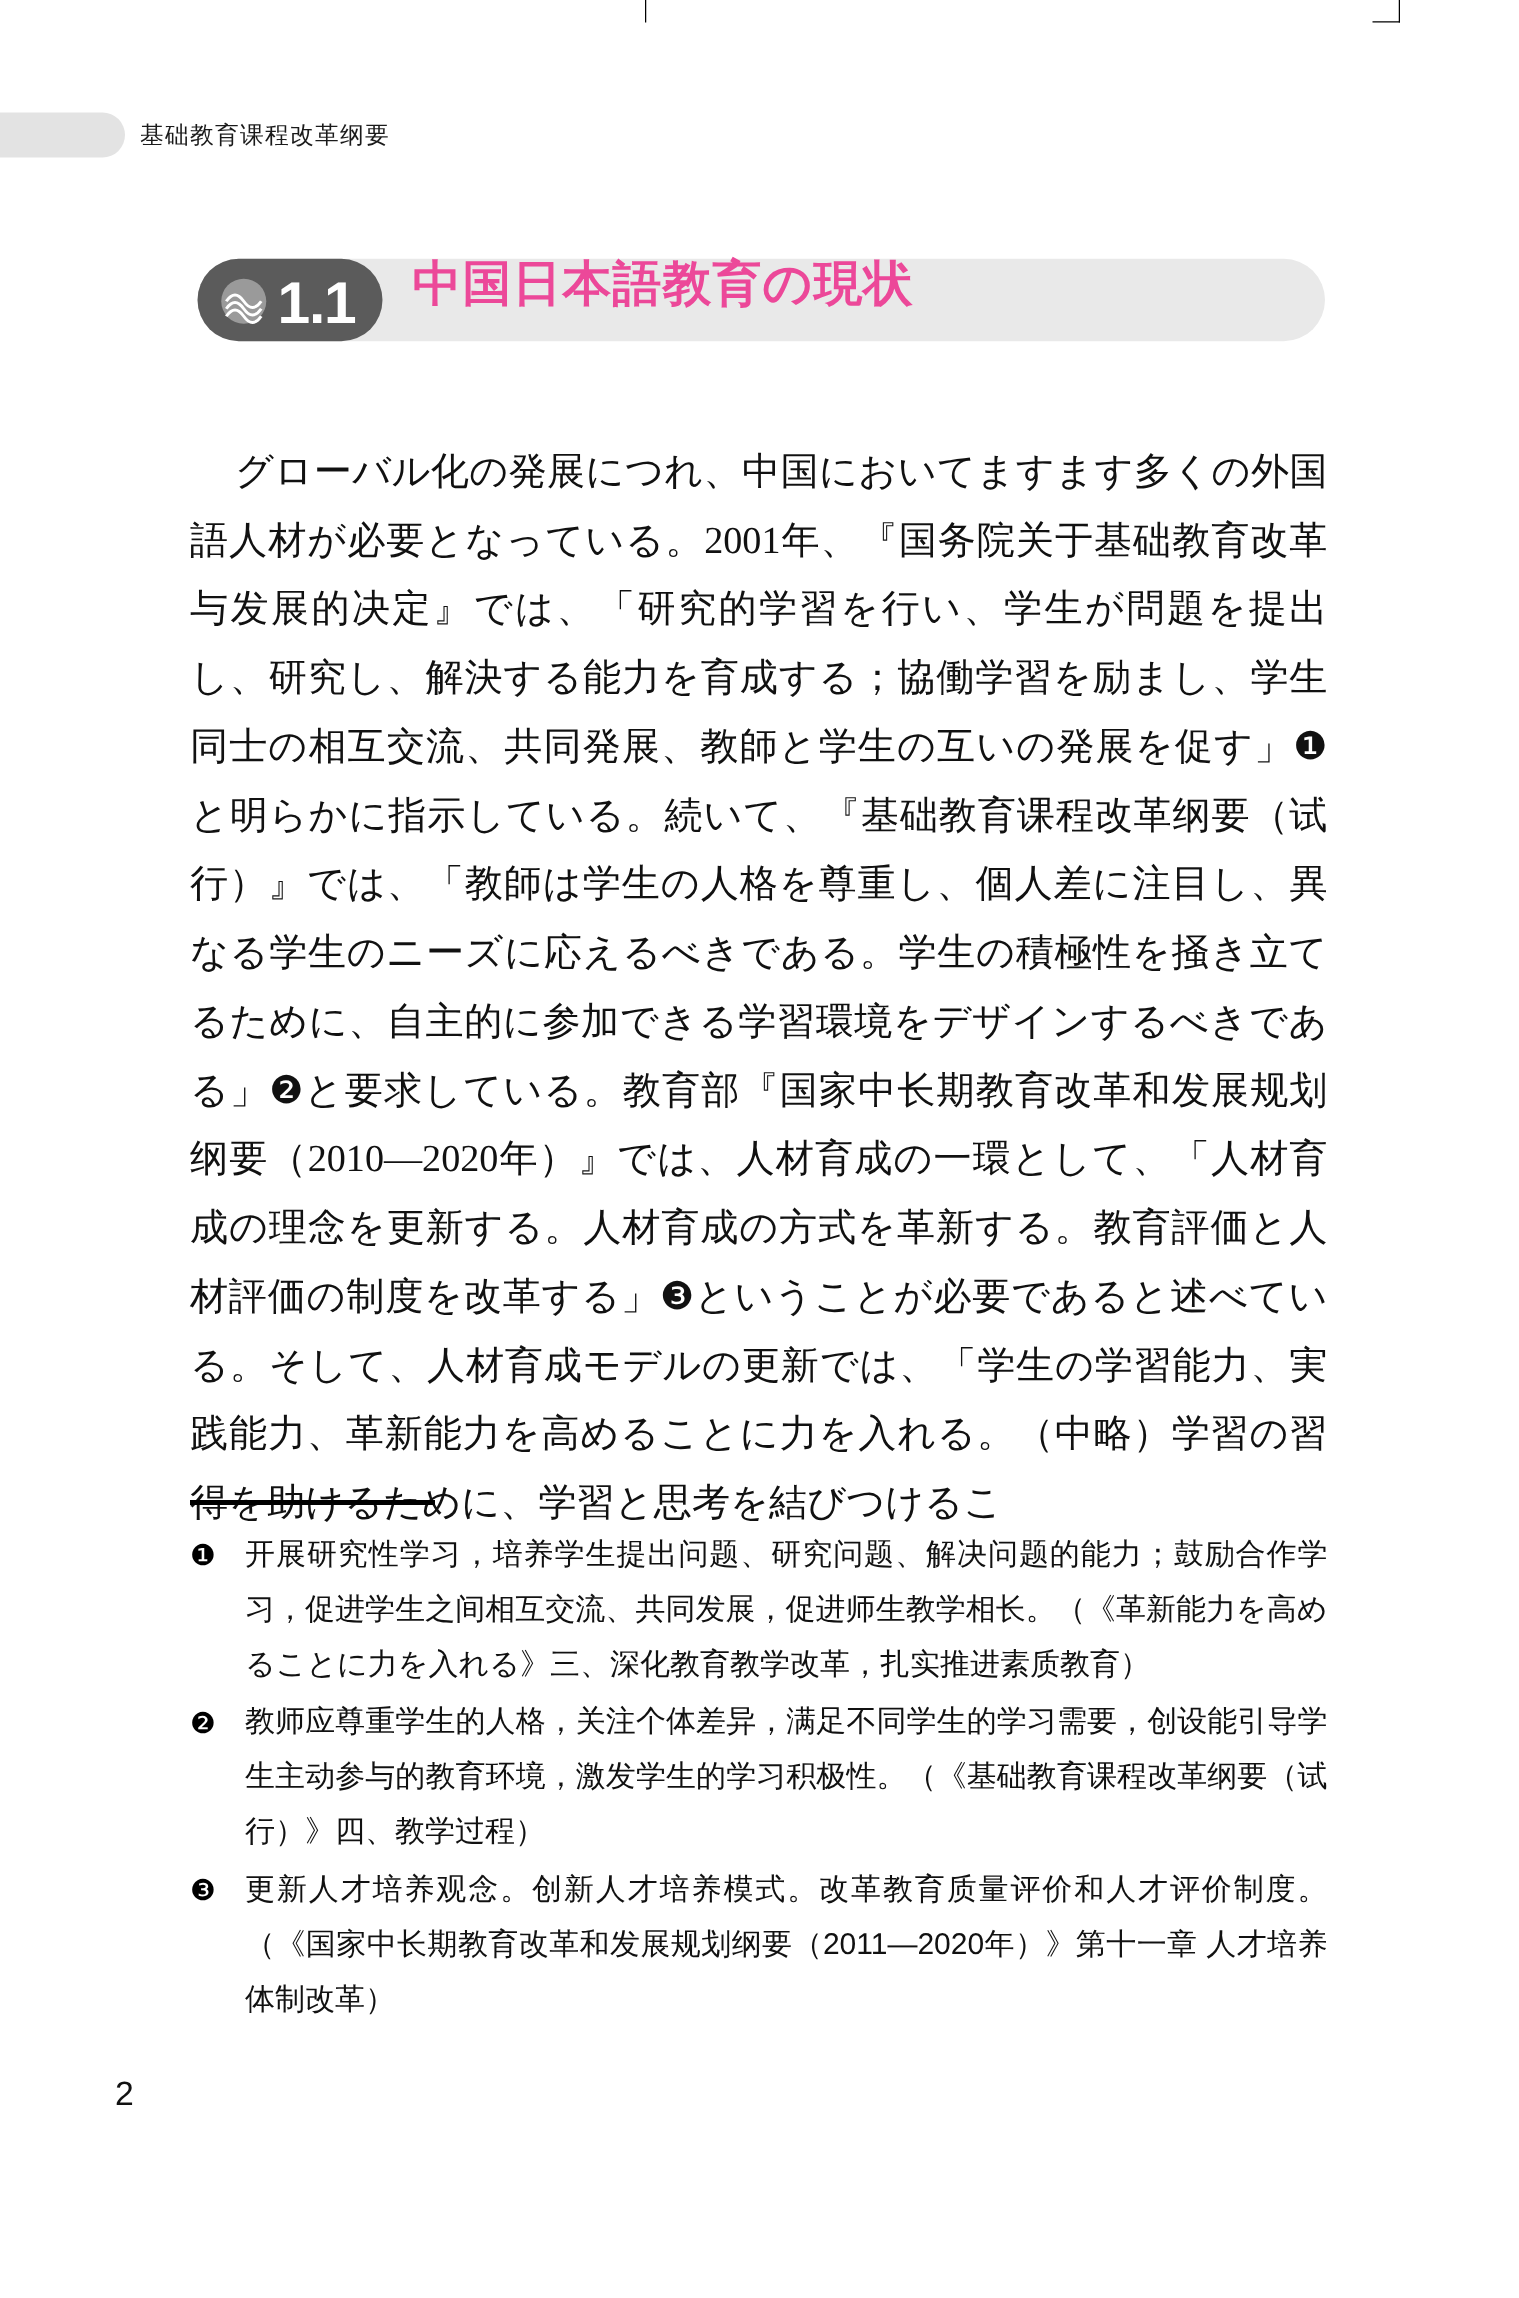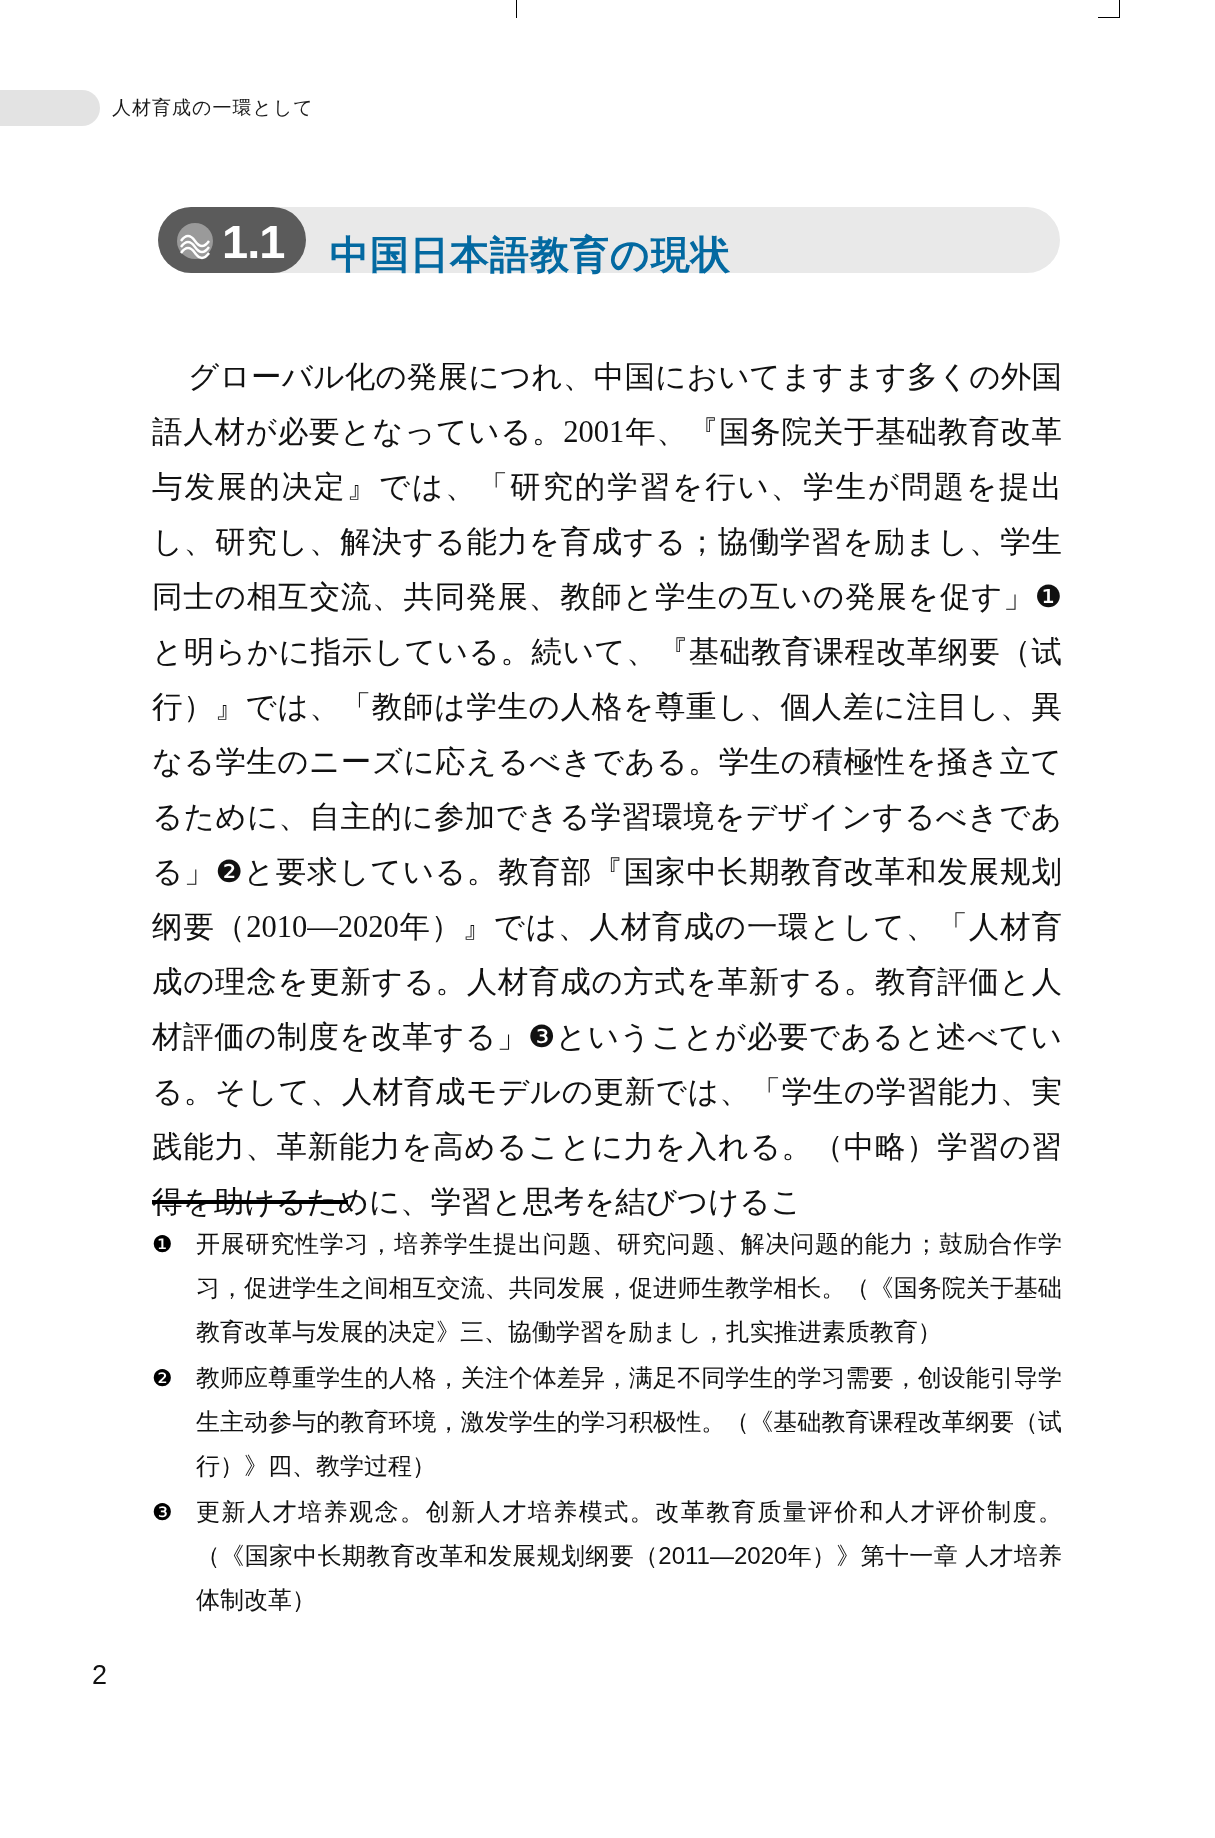--- a/index.html
+++ b/index.html
@@ -76,24 +76,24 @@
   .section-emblem {
     position: absolute;
     left: 176px;
     top: 222px;
     width: 38px;
     height: 38px;
   }
   .section-title {
     position: absolute;
     left: 330px;
-    top: 228px;
+    top: 200px;
     font-size: 39px;
     font-weight: bold;
-    color: #0369a1;
+    color: #ec4899;
     font-family: Liberation Mono, monospace;
     letter-spacing: 1px;
   }
 
   
   .body-text {
     position: absolute;
     left: 152px;
     top: 350px;
     width: 910px;
@@ -157,42 +157,42 @@
 </head>
 <body>
 
 <div class="page">
 
   <div class="crop-mark crop-v" style="left:516px;"></div>
   <div class="crop-mark crop-v" style="left:1119px;"></div>
   <div class="crop-mark crop-h" style="left:1098px;"></div>
 
   <div class="header-band"></div>
-  <div class="running-head">人材育成の一環として</div>
+  <div class="running-head">基础教育课程改革纲要</div>
 
   <div class="section-bar"></div>
   <div class="section-num-pill"></div>
   <span class="section-emblem">
     <svg width="38" height="38" viewBox="0 0 38 38">
       <circle cx="19" cy="19" r="18" fill="#9a9a9a"></circle>
       <path d="M5 25 Q12 15 19 25 T33 25" stroke="#ffffff" stroke-width="2.4" fill="none"></path>
       <path d="M5 19 Q12 9 19 19 T33 19" stroke="#ffffff" stroke-width="2.4" fill="none"></path>
       <path d="M5 31 Q12 21 19 31 T33 31" stroke="#ffffff" stroke-width="2.4" fill="none"></path>
     </svg>
   </span>
   <div class="section-num">1.1</div>
   <div class="section-title">中国日本語教育の現状</div>
 
   <div class="body-text">グローバル化の発展につれ、中国においてますます多くの外国語人材が必要となっている。2001年、『国务院关于基础教育改革与发展的决定』では、「研究的学習を行い、学生が問題を提出し、研究し、解決する能力を育成する；協働学習を励まし、学生同士の相互交流、共同発展、教師と学生の互いの発展を促す」❶と明らかに指示している。続いて、『基础教育课程改革纲要（试行）』では、「教師は学生の人格を尊重し、個人差に注目し、異なる学生のニーズに応えるべきである。学生の積極性を掻き立てるために、自主的に参加できる学習環境をデザインするべきである」❷と要求している。教育部『国家中长期教育改革和发展规划纲要（2010—2020年）』では、人材育成の一環として、「人材育成の理念を更新する。人材育成の方式を革新する。教育評価と人材評価の制度を改革する」❸ということが必要であると述べている。そして、人材育成モデルの更新では、「学生の学習能力、実践能力、革新能力を高めることに力を入れる。（中略）学習の習得を助けるために、学習と思考を結びつけるこ</div>
 
   <div class="footnote-rule"></div>
   <div class="footnotes">
     <div class="fn">
       <div class="fn-marker">❶</div>
-      <div class="fn-body">开展研究性学习，培养学生提出问题、研究问题、解决问题的能力；鼓励合作学习，促进学生之间相互交流、共同发展，促进师生教学相长。（《国务院关于基础教育改革与发展的决定》三、協働学習を励まし，扎实推进素质教育）</div>
+      <div class="fn-body">开展研究性学习，培养学生提出问题、研究问题、解决问题的能力；鼓励合作学习，促进学生之间相互交流、共同发展，促进师生教学相长。（《革新能力を高めることに力を入れる》三、深化教育教学改革，扎实推进素质教育）</div>
     </div>
     <div class="fn">
       <div class="fn-marker">❷</div>
       <div class="fn-body">教师应尊重学生的人格，关注个体差异，满足不同学生的学习需要，创设能引导学生主动参与的教育环境，激发学生的学习积极性。（《基础教育课程改革纲要（试行）》四、教学过程）</div>
     </div>
     <div class="fn">
       <div class="fn-marker">❸</div>
       <div class="fn-body">更新人才培养观念。创新人才培养模式。改革教育质量评价和人才评价制度。（《国家中长期教育改革和发展规划纲要（2011—2020年）》第十一章 人才培养体制改革）</div>
     </div>
   </div>

